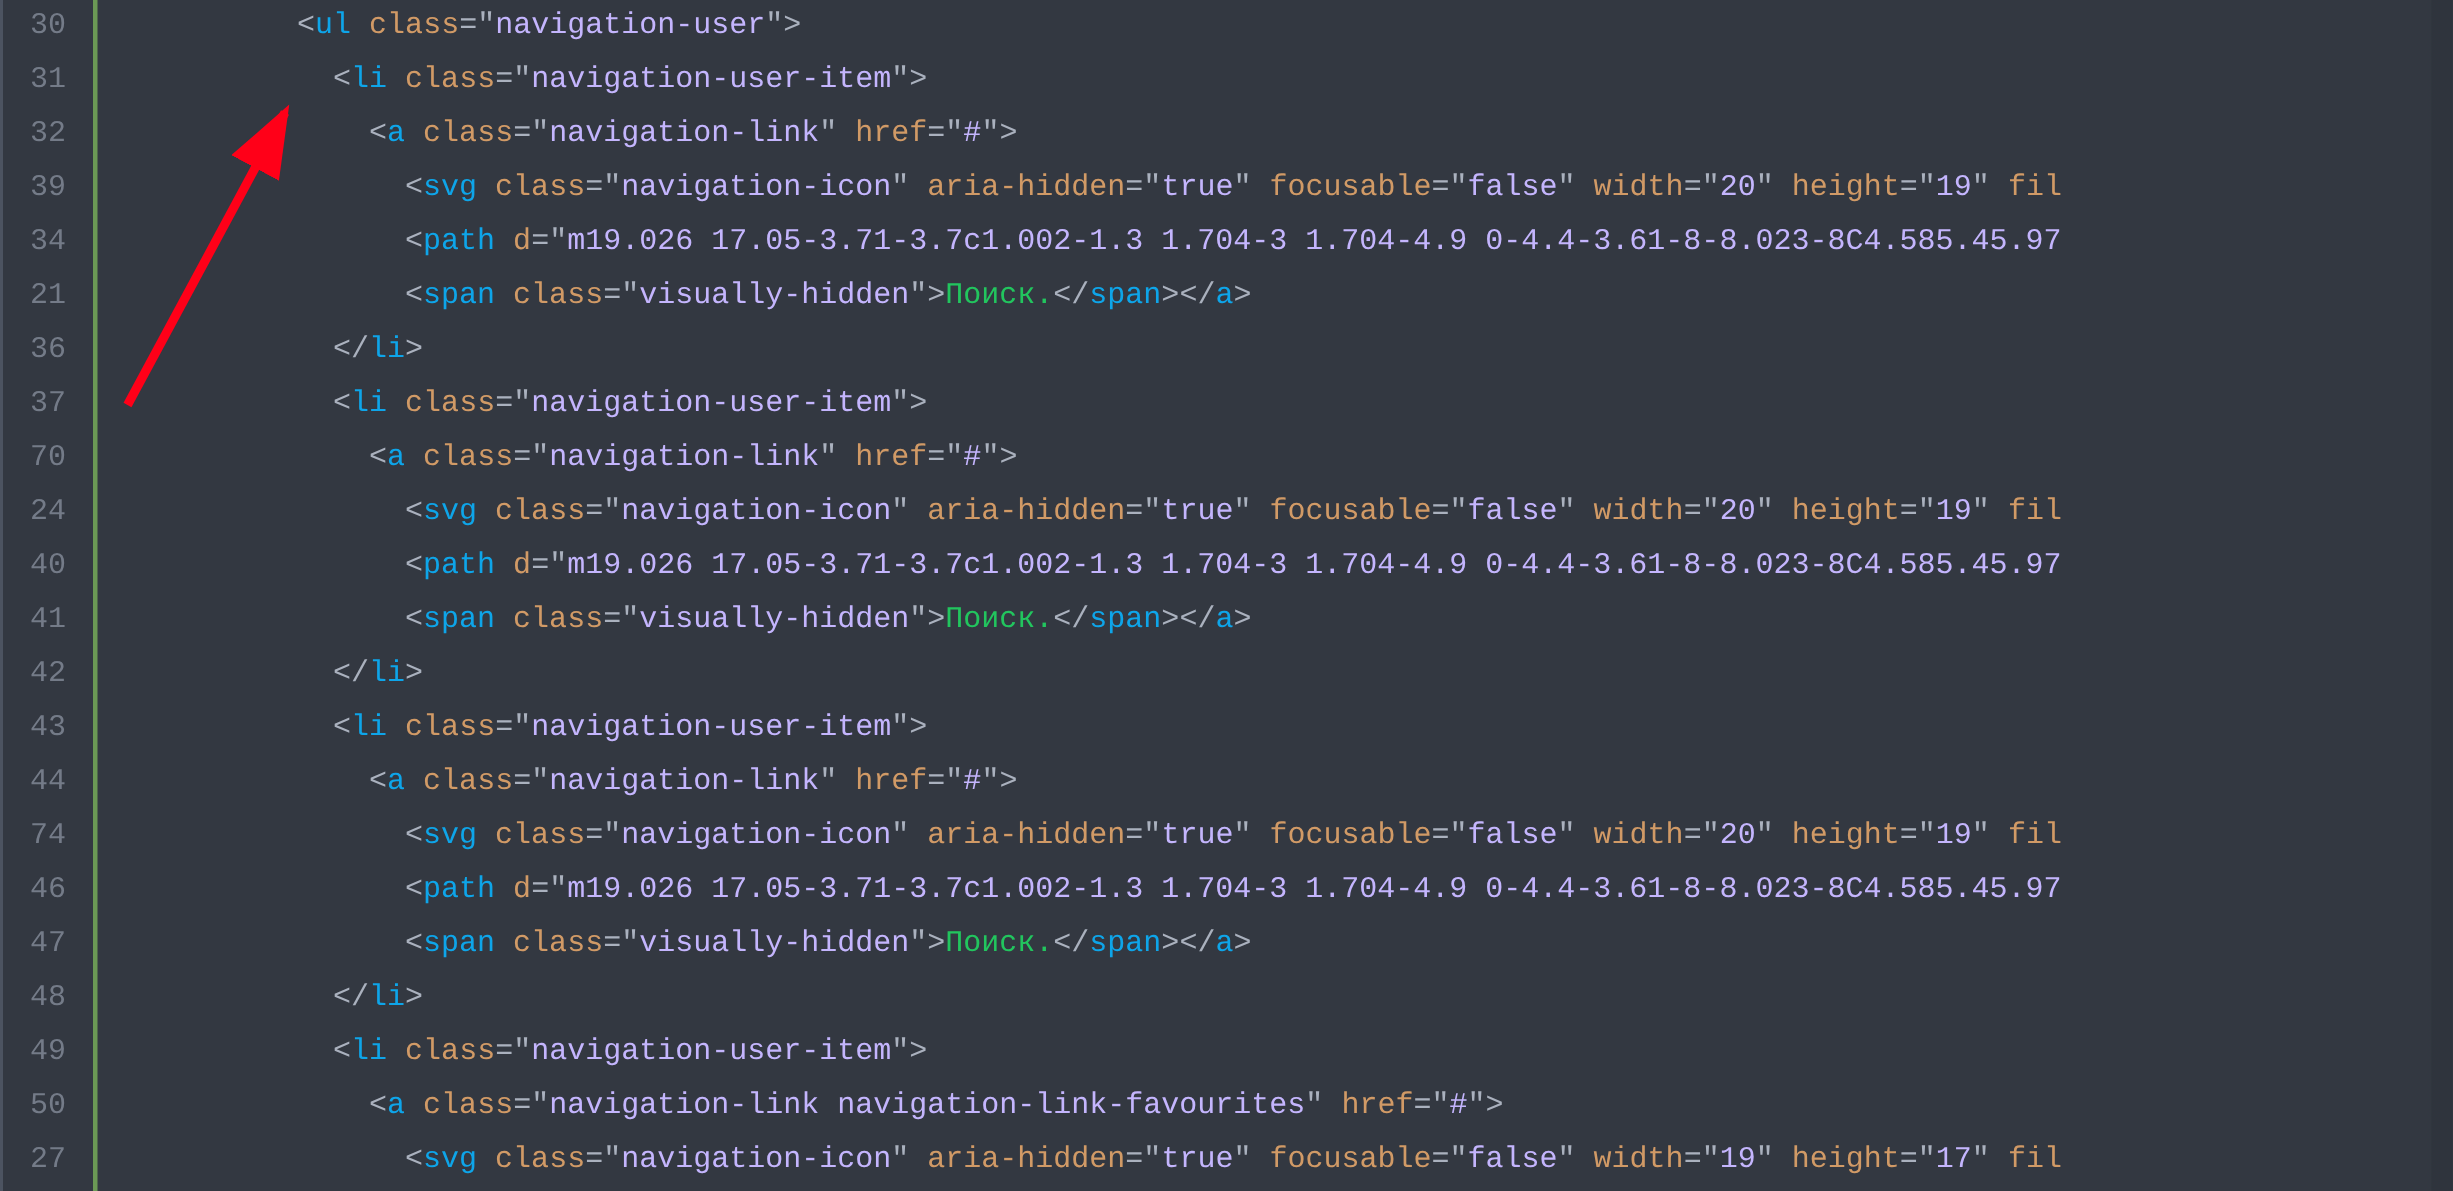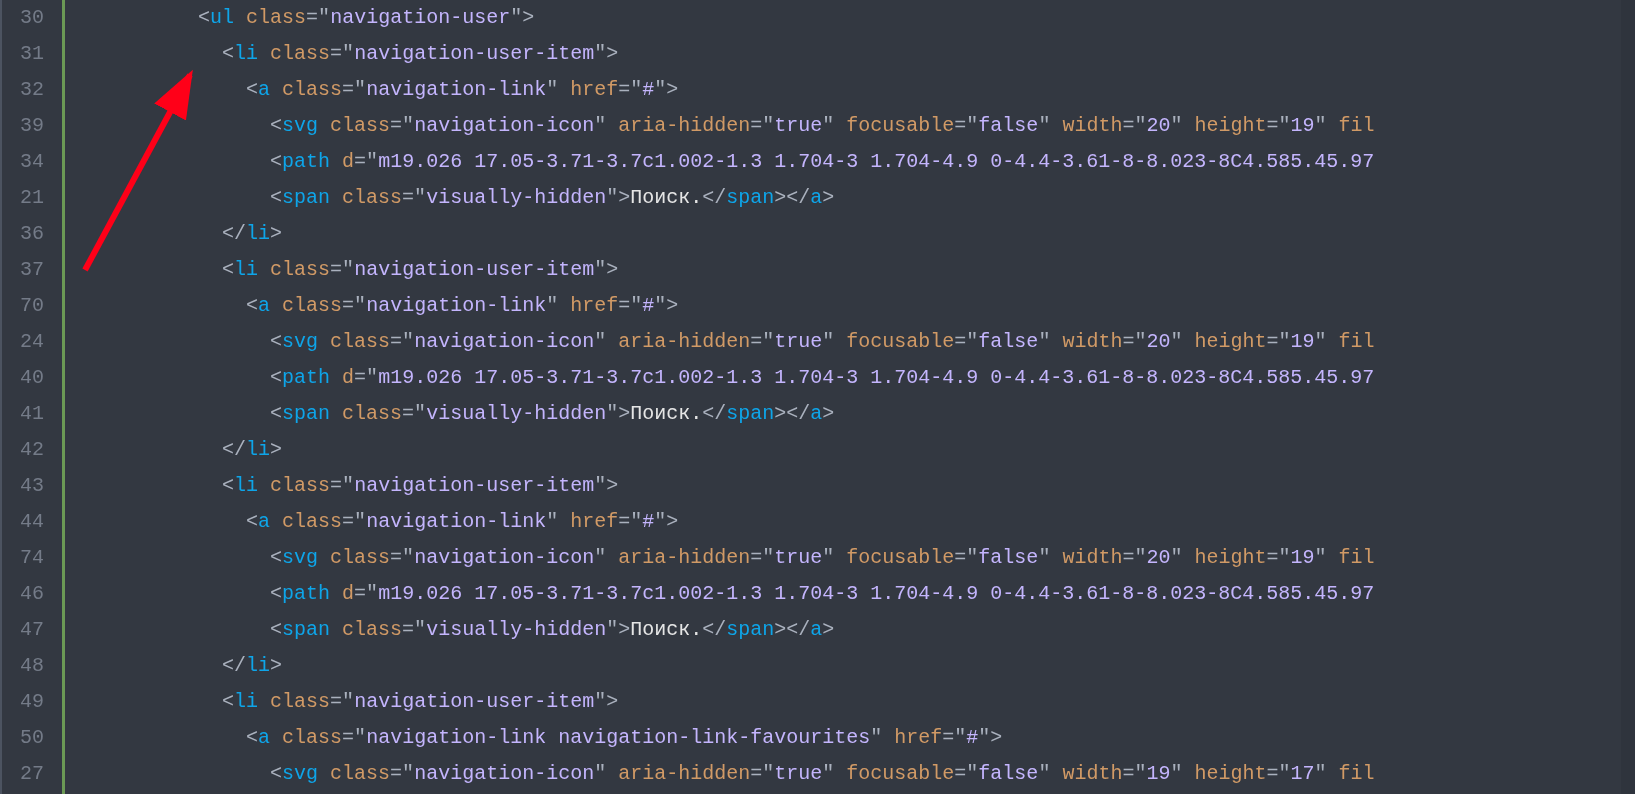--- a/index.html
+++ b/index.html
@@ -56,21 +56,21 @@
     overflow: hidden;
   }
   .code-line {
     height: 36px;
     line-height: 36px;
   }
   .punct { color: #aab1be; }
   .tag { color: #0ea5e9; }
   .attr { color: #d19a66; }
   .str { color: #c4b5fd; }
-  .text { color: #e5e5e5; }
+  .text { color: #22c55e; }
   .eq { color: #aab1be; }
   .overview {
     width: 14px;
     flex-shrink: 0;
     background: #2f343d;
     height: 100%;
   }
   .arrow {
     position: absolute;
     left: 70px;

